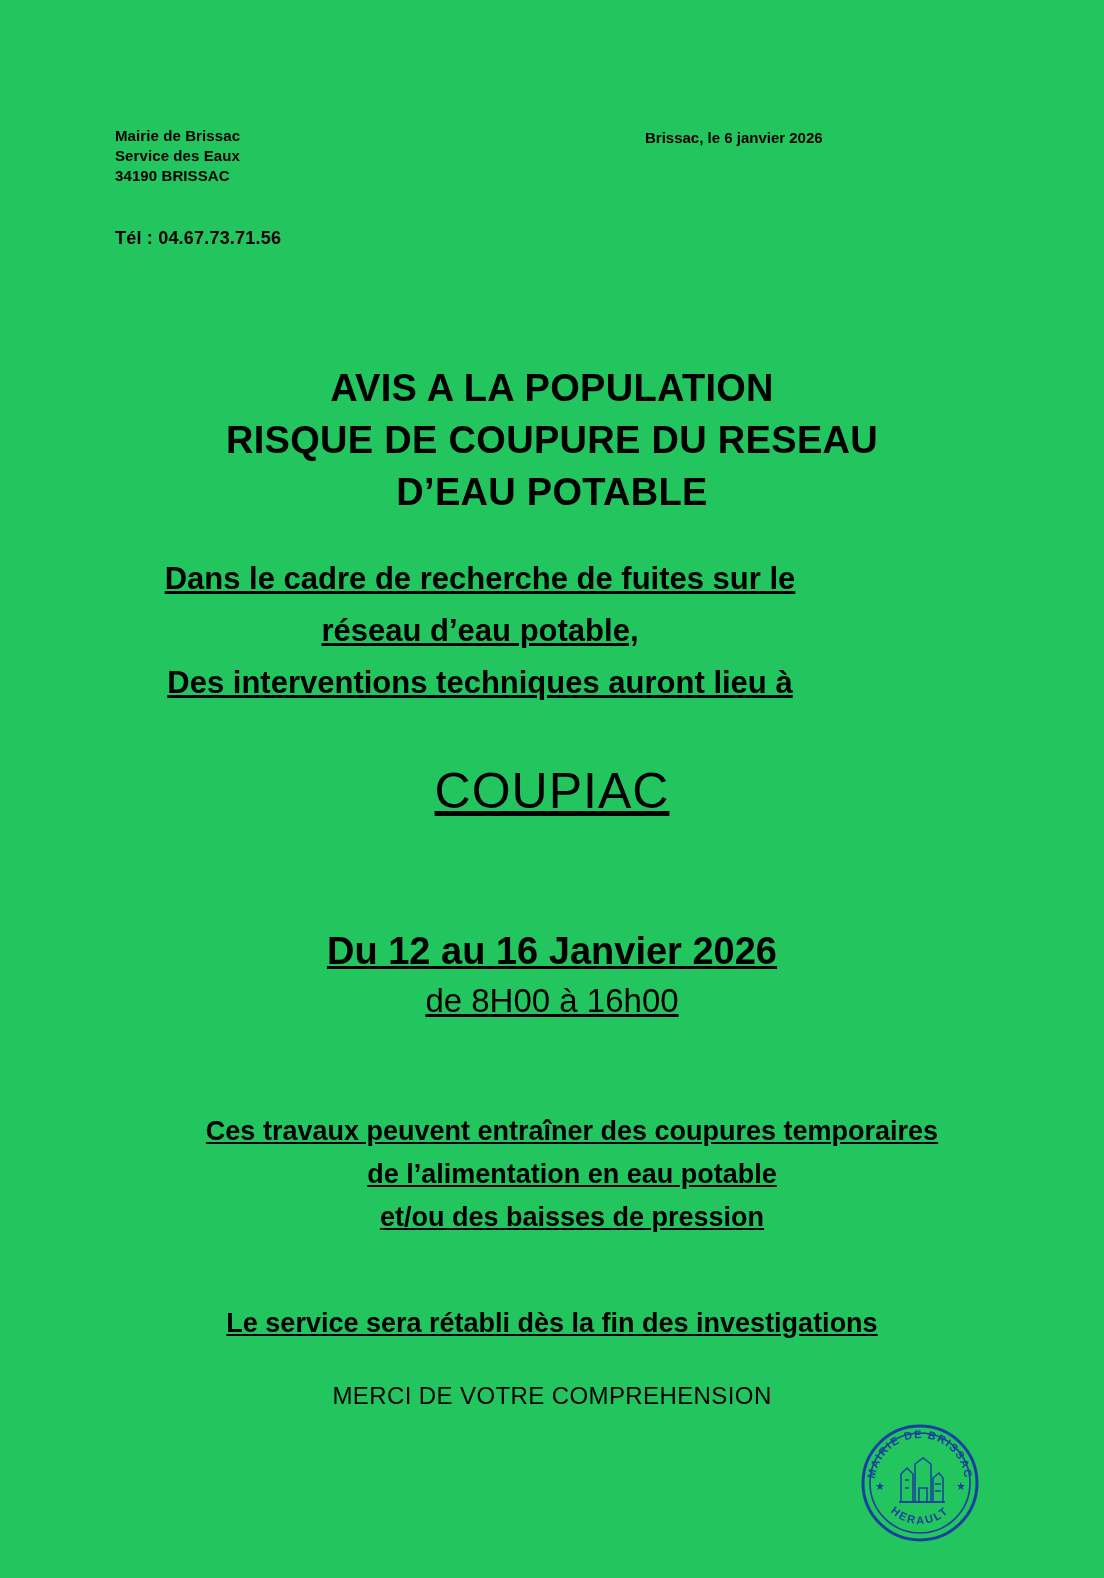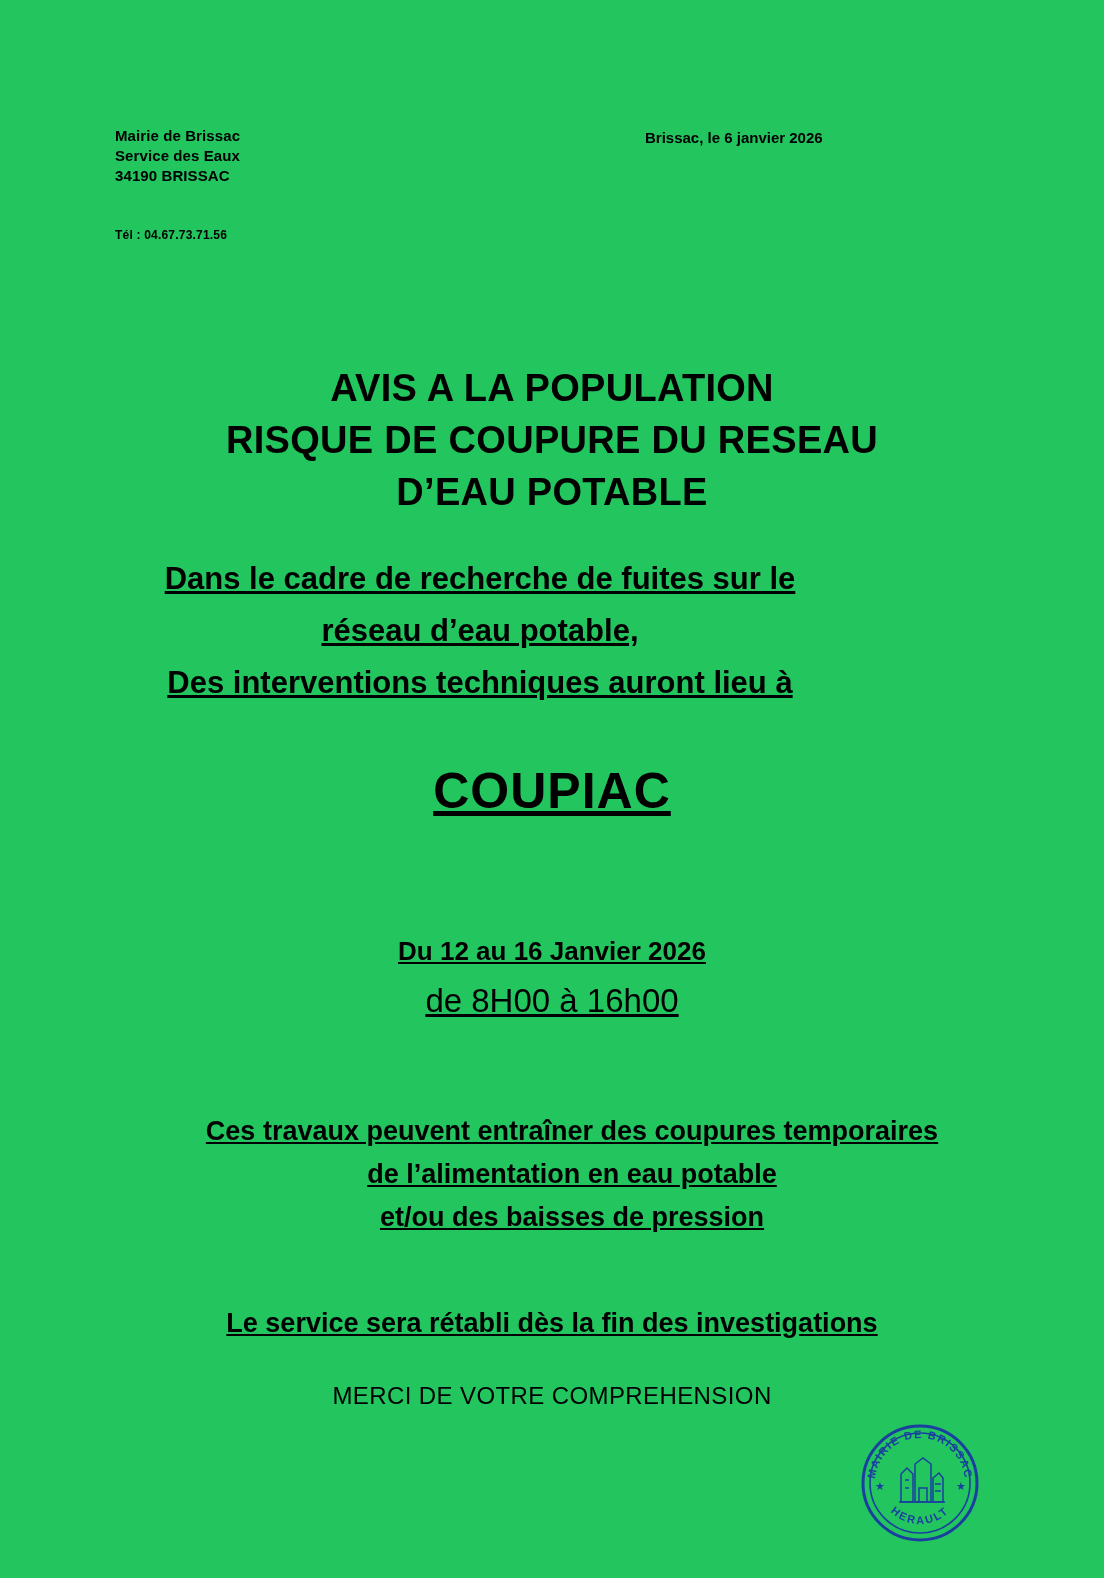--- a/index.html
+++ b/index.html
@@ -46,21 +46,21 @@
     left: 530px;
     top: 3px;
     font-size: 15px;
     font-weight: bold;
     white-space: nowrap;
   }
   .phone {
     position: absolute;
     left: 0px;
     top: 102px;
-    font-size: 12px;
+    font-size: 18px;
     font-weight: bold;
     letter-spacing: 0.2px;
     white-space: nowrap;
   }
 
   
   .title-block {
     position: absolute;
     left: 0;
     top: 315px;
@@ -87,35 +87,35 @@
   .intro span.u { text-decoration: underline; }
 
   
   .place {
     position: absolute;
     left: 0;
     top: 762px;
     width: 1104px;
     text-align: center;
     font-size: 50px;
-    font-weight: bold;
+    font-weight: normal;
     letter-spacing: 1px;
   }
   .place span { text-decoration: underline; }
 
   
   .dates {
     position: absolute;
     left: 0;
     top: 928px;
     width: 1104px;
     text-align: center;
   }
   .dates .line1 {
-    font-size: 26px;
+    font-size: 38px;
     font-weight: bold;
     line-height: 46px;
   }
   .dates .line1 span { text-decoration: underline; }
   .dates .line2 {
     font-size: 33px;
     font-weight: normal;
     line-height: 46px;
     margin-top: 4px;
   }

